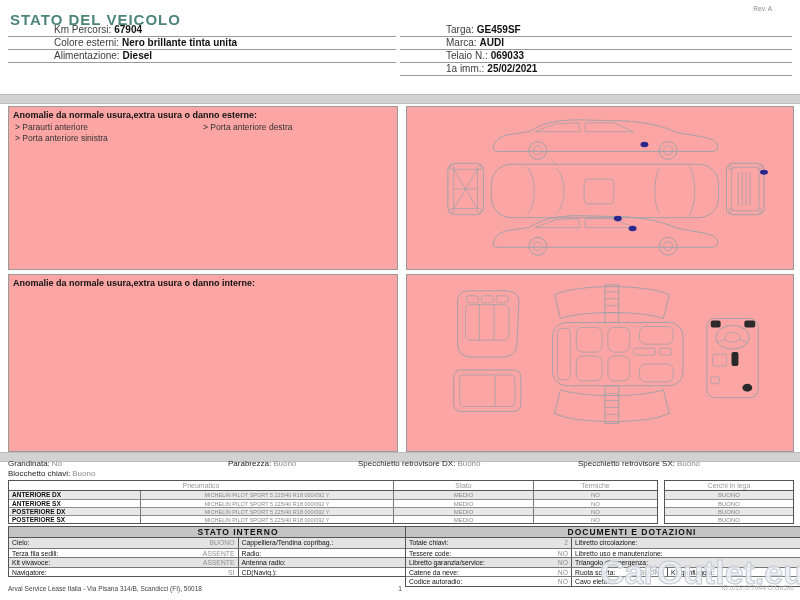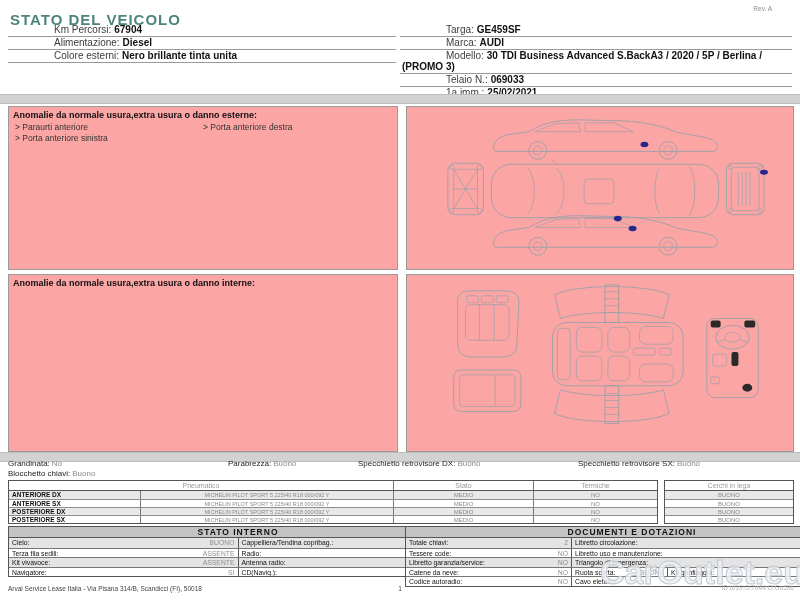--- a/index.html
+++ b/index.html
@@ -100,36 +100,33 @@
 <div class="page">
 
   <div class="abs title">STATO DEL VEICOLO</div>
   <div class="abs rev">Rev. A</div>
 
   <div class="abs fields fields-left">
     <div class="field-row">
       <span class="fl">Km Percorsi:</span><span class="fv">67904</span>
     </div>
     <div class="field-row">
+      <span class="fl">Colore esterni:</span><span class="fv">Nero brillante tinta unita</span>
+    </div>
+    <div class="field-row">
       <span class="fl">Alimentazione:</span><span class="fv">Diesel</span>
     </div>
-    <div class="field-row">
-      <span class="fl">Colore esterni:</span><span class="fv">Nero brillante tinta unita</span>
-    </div>
   </div>
 
   <div class="abs fields fields-right">
     <div class="field-row">
       <span class="fl">Targa:</span><span class="fv">GE459SF</span>
     </div>
     <div class="field-row">
       <span class="fl">Marca:</span><span class="fv">AUDI</span>
-    </div>
-    <div class="field-row">
-      <span class="fl">Modello:</span><span class="fv">30 TDI Business Advanced S.BackA3 / 2020 / 5P / Berlina / (PROMO 3)</span>
     </div>
     <div class="field-row">
       <span class="fl">Telaio N.:</span><span class="fv">069033</span>
     </div>
     <div class="field-row">
       <span class="fl">1a imm.:</span><span class="fv">25/02/2021</span>
     </div>
   </div>
 
   <div class="abs graybar bar1"></div>

